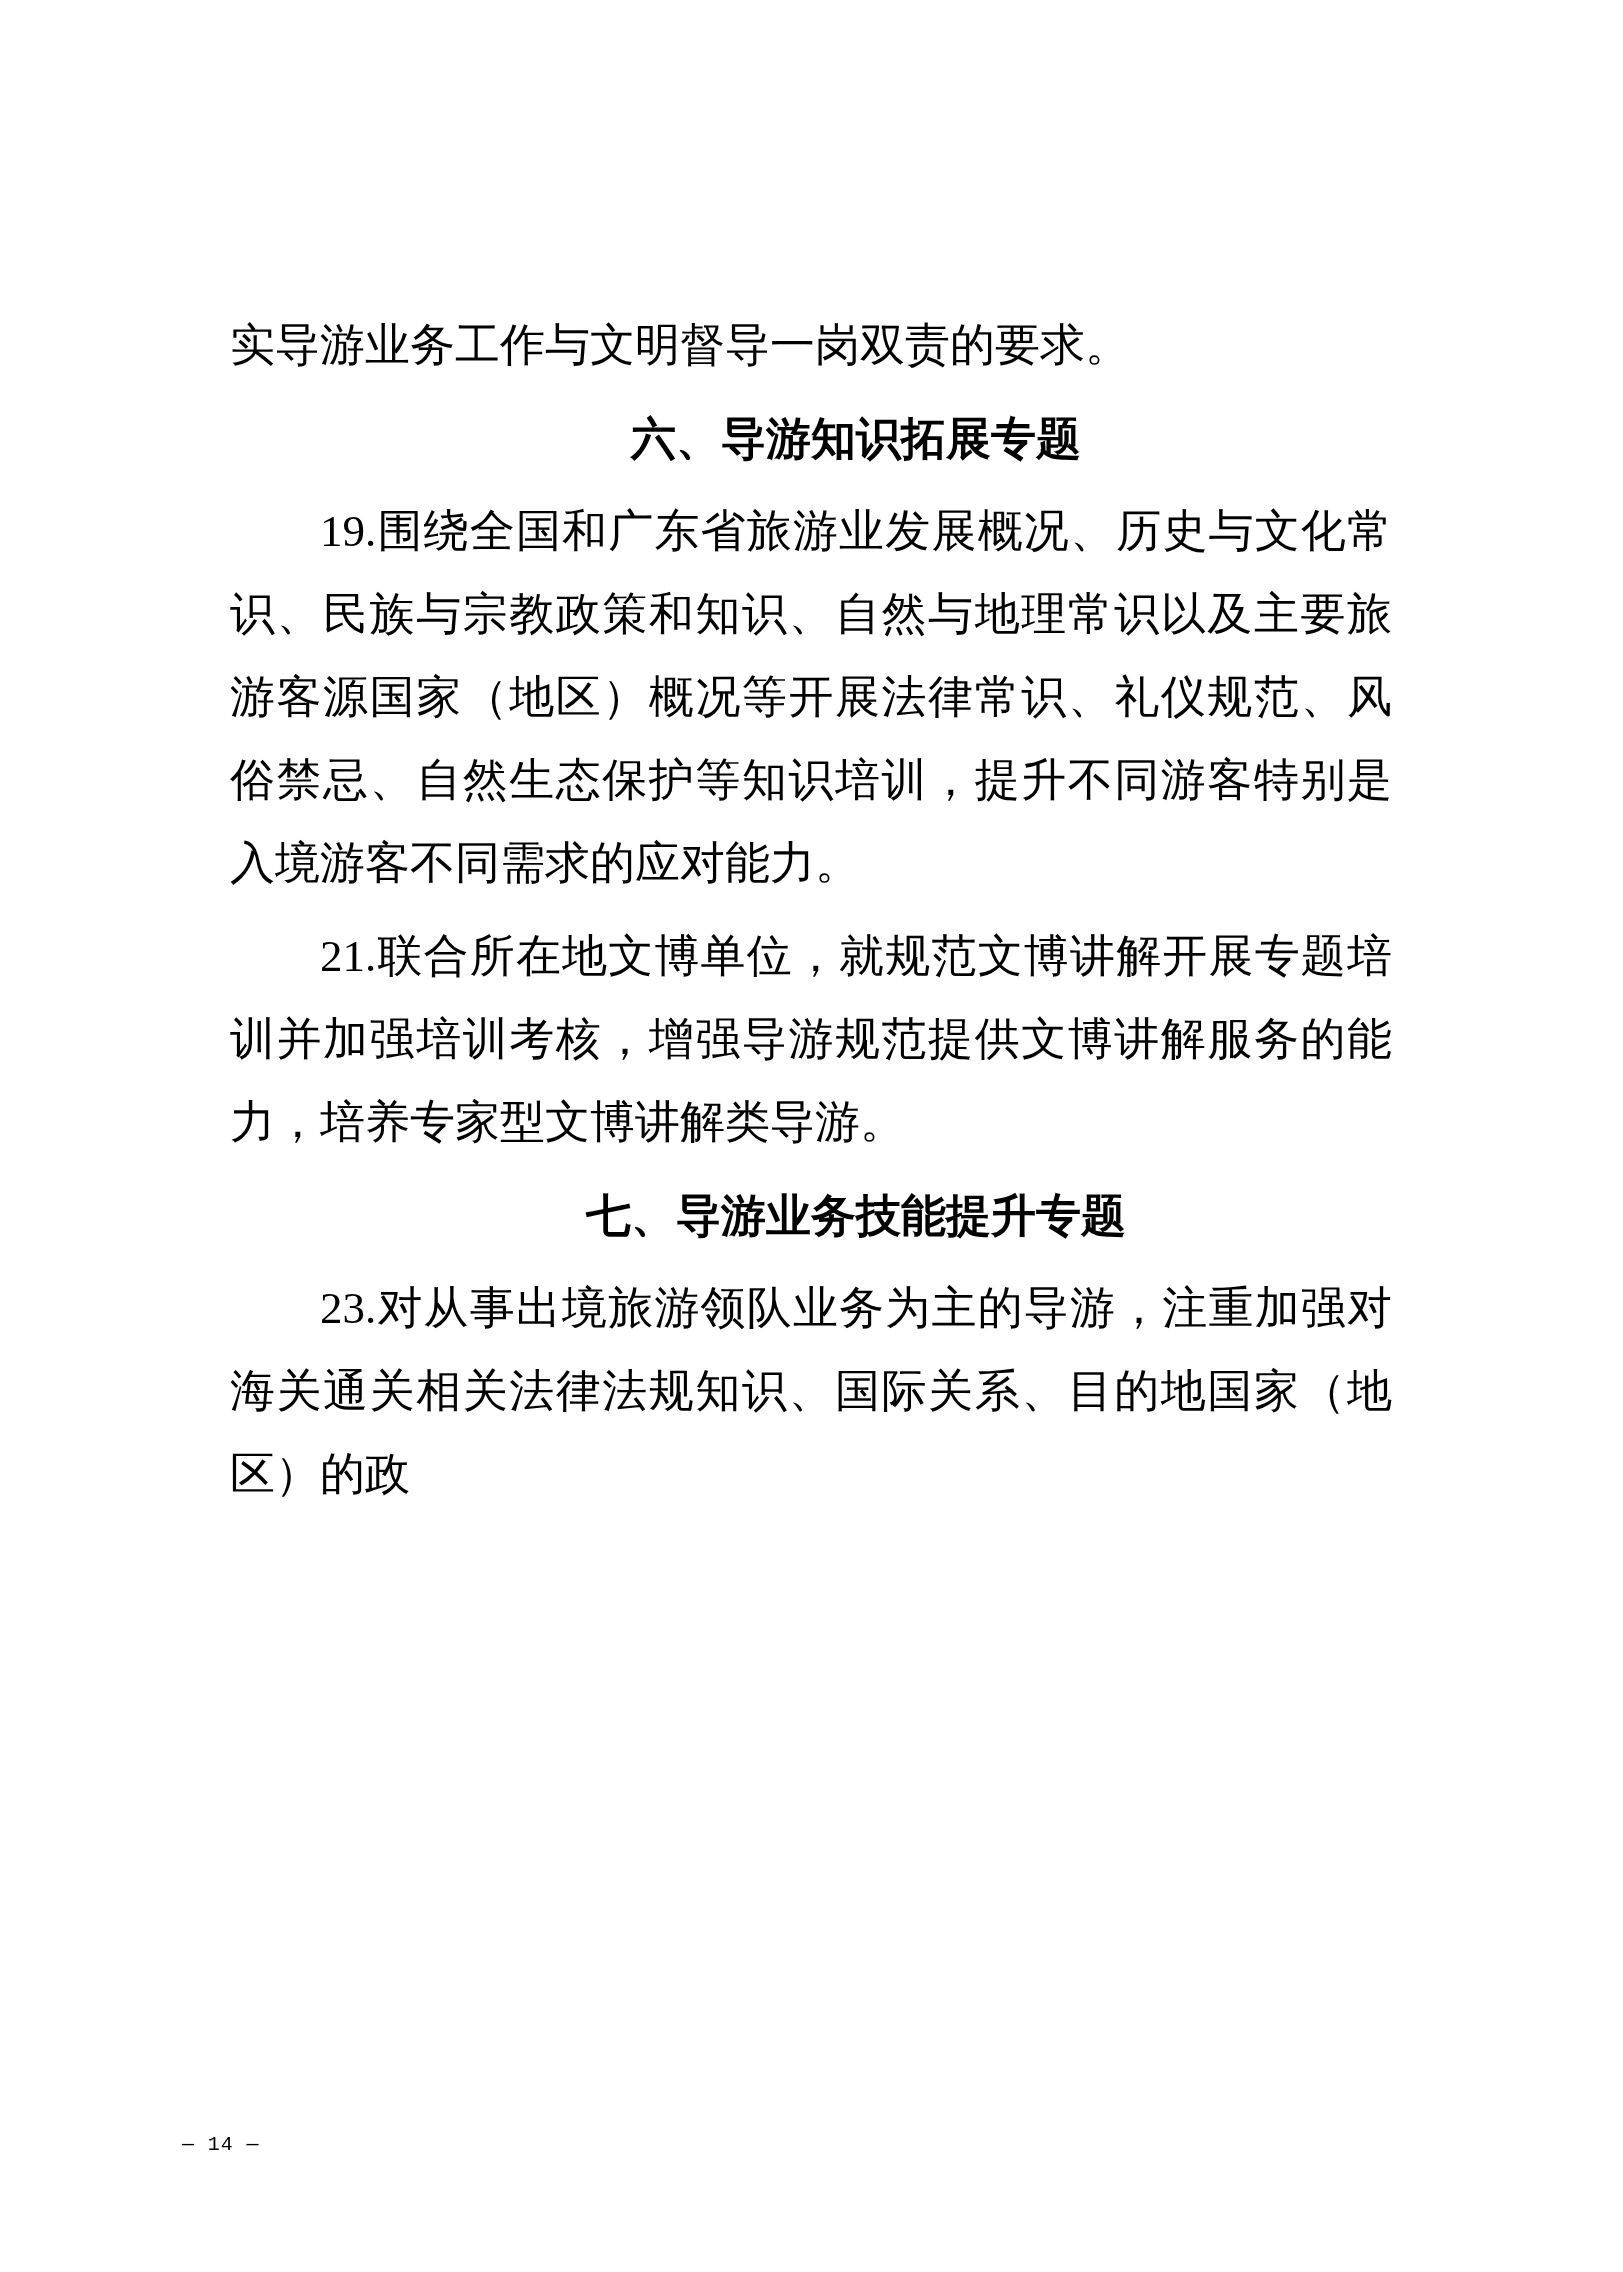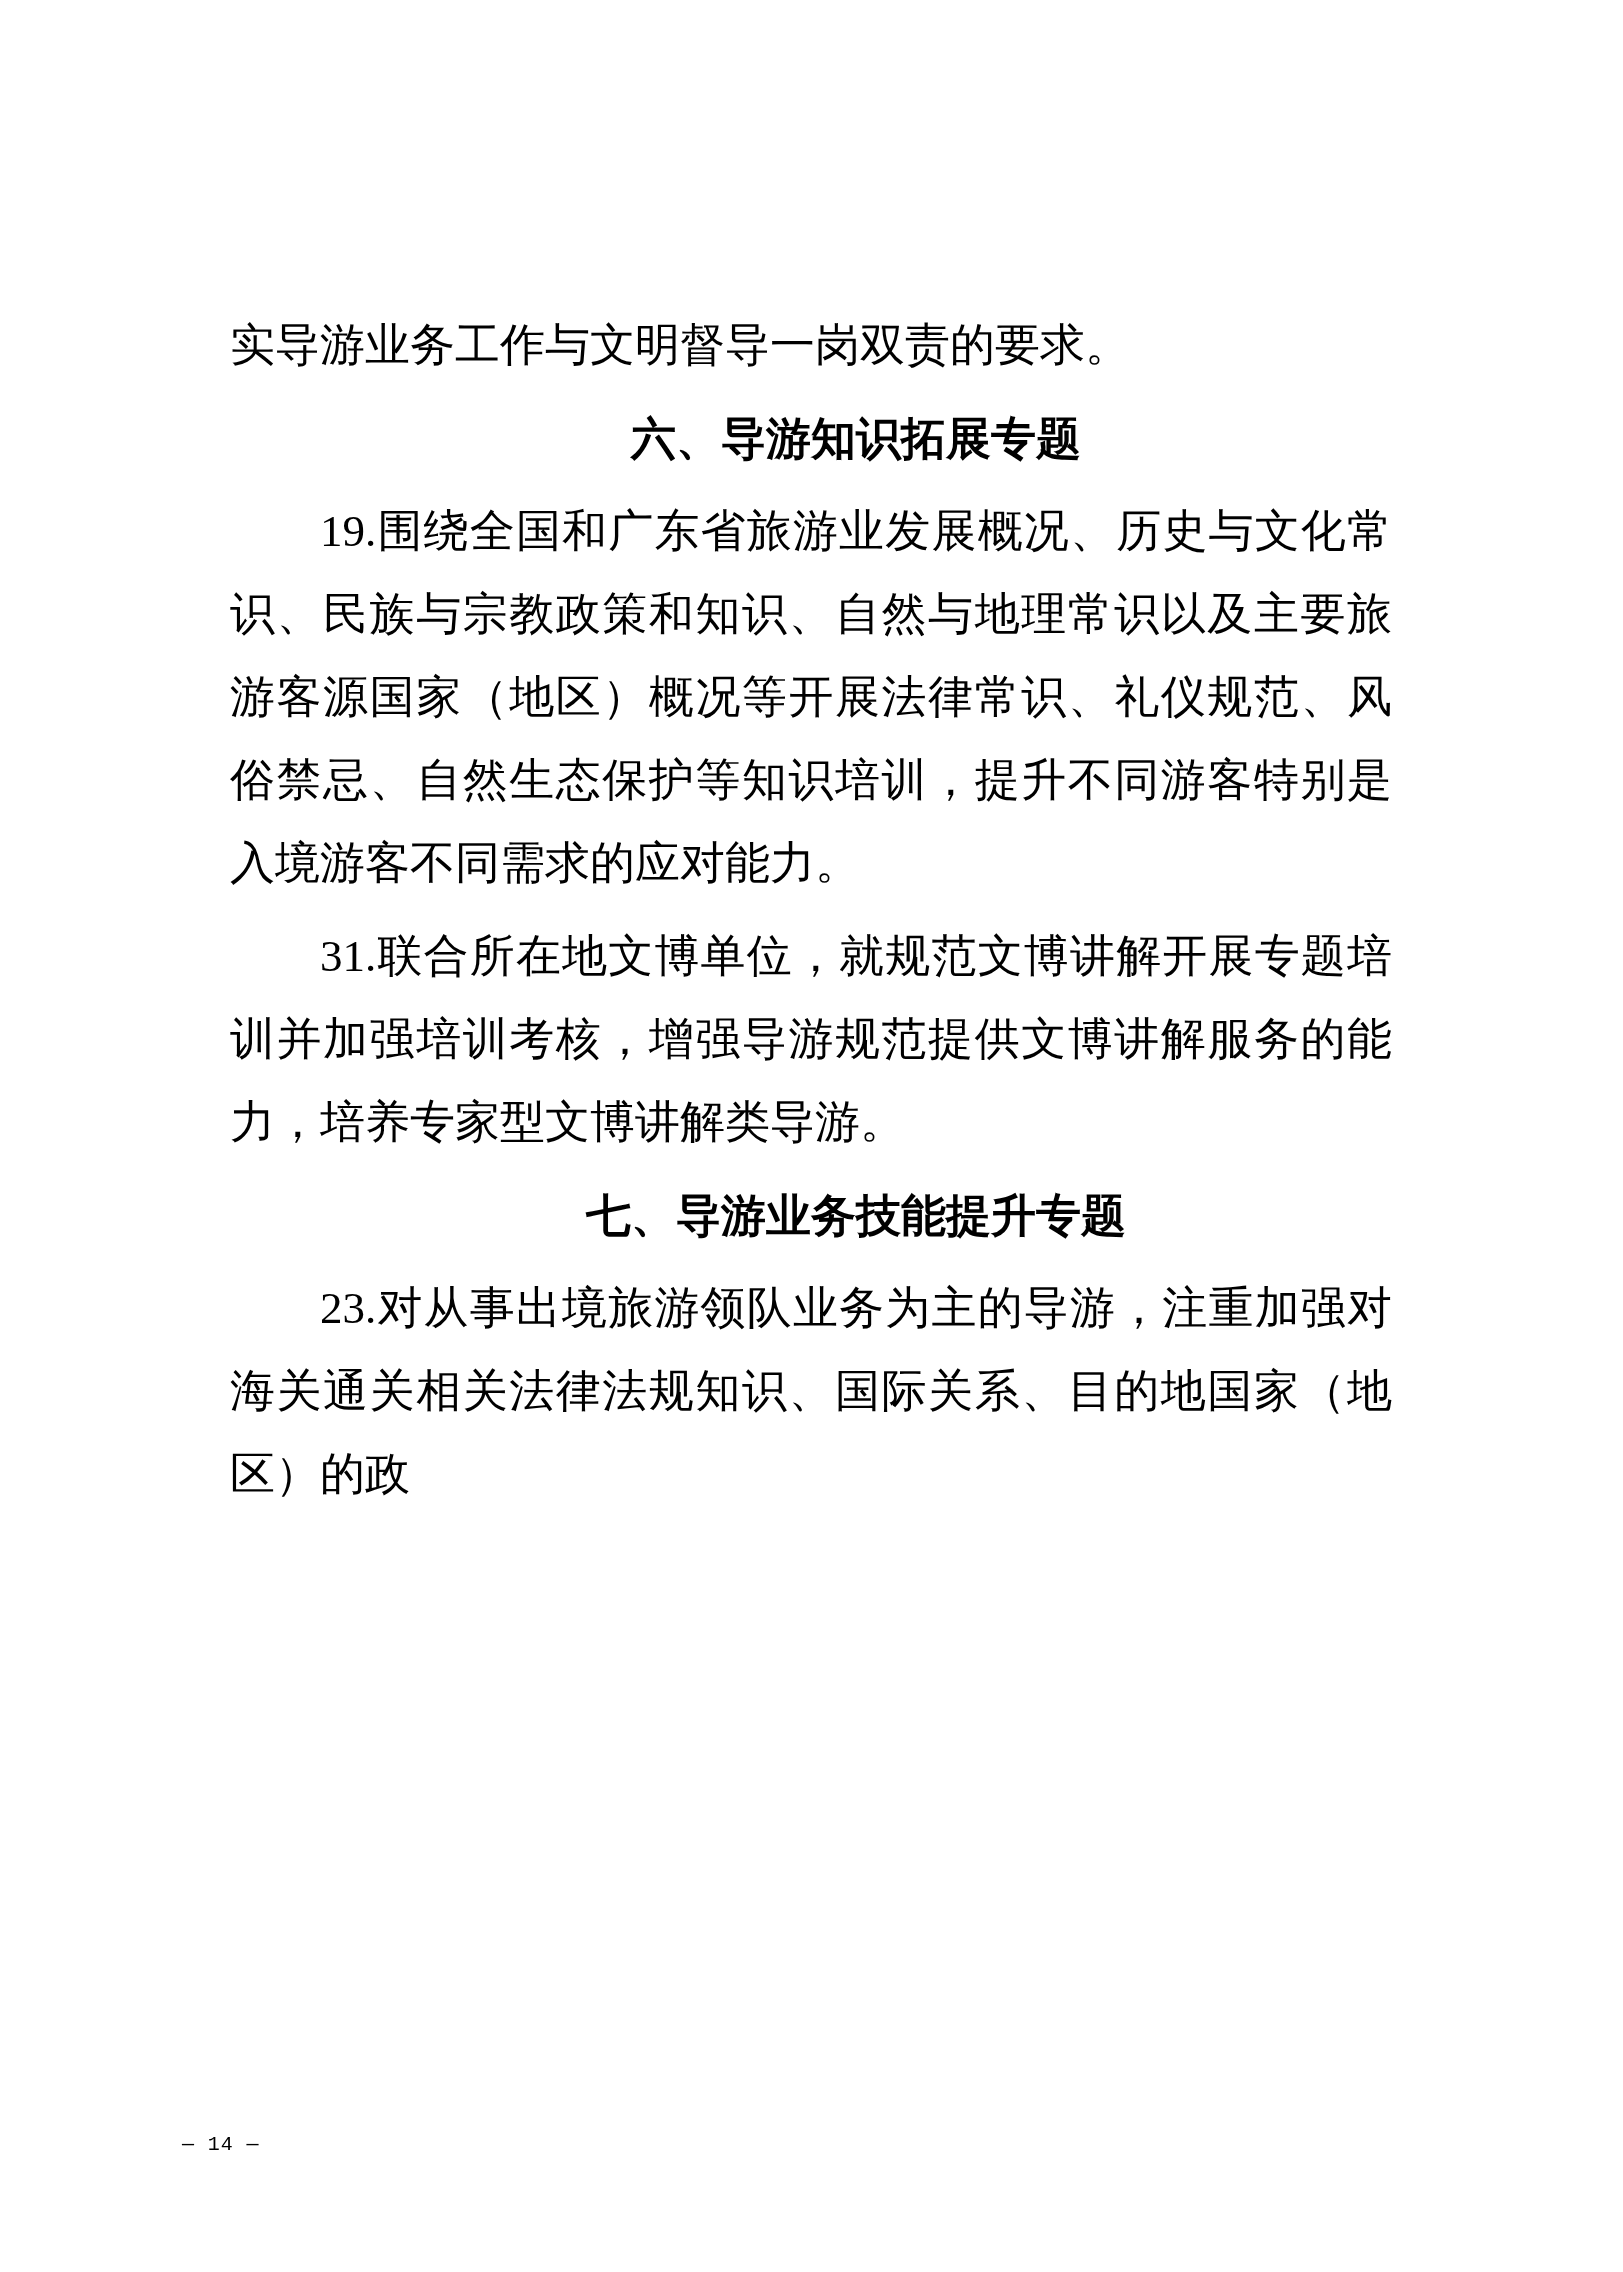--- a/index.html
+++ b/index.html
@@ -61,21 +61,21 @@
 <div class="page">
 
   <div class="text-block">
     <p class="para no-indent">实导游业务工作与文明督导一岗双责的要求。</p>
 
     <p class="para heading">六、导游知识拓展专题</p>
 
     <p class="para">19.围绕全国和广东省旅游业发展概况、历史与文化常识、民族与宗教政策和知识、自然与地理常识以及主要旅游客源国家（地区）概况等开展法律常识、礼仪规范、风俗禁忌、自然生态保护等知识培训，提升不同游客特别是入境游客不同需求的应对能力。</p>
 
 
-    <p class="para">31.联合所在地文博单位，就规范文博讲解开展专题培训并加强培训考核，增强导游规范提供文博讲解服务的能力，培养专家型文博讲解类导游。</p>
+    <p class="para">21.联合所在地文博单位，就规范文博讲解开展专题培训并加强培训考核，增强导游规范提供文博讲解服务的能力，培养专家型文博讲解类导游。</p>
 
     <p class="para heading">七、导游业务技能提升专题</p>
 
 
     <p class="para">23.对从事出境旅游领队业务为主的导游，注重加强对海关通关相关法律法规知识、国际关系、目的地国家（地区）的政</p>
   </div>
 
   <div class="page-number">— 14 —</div>
 
 </div>

